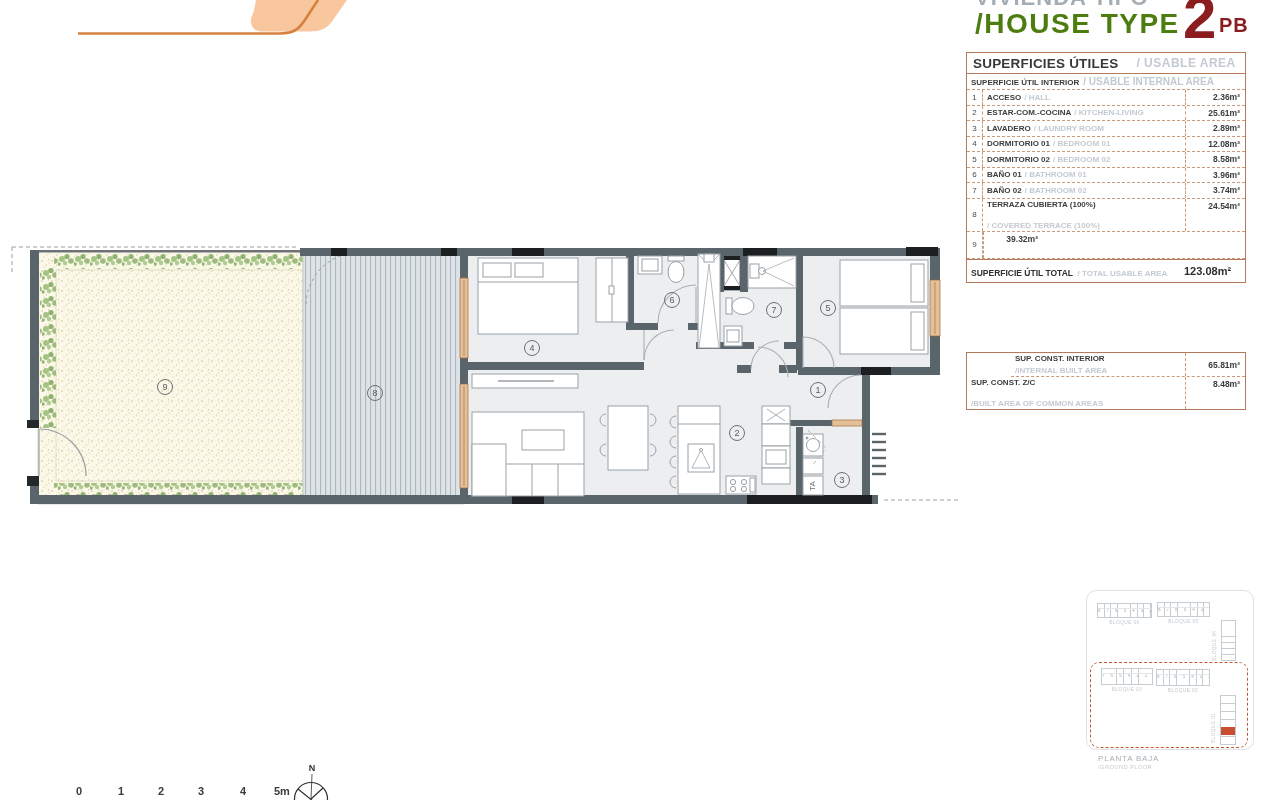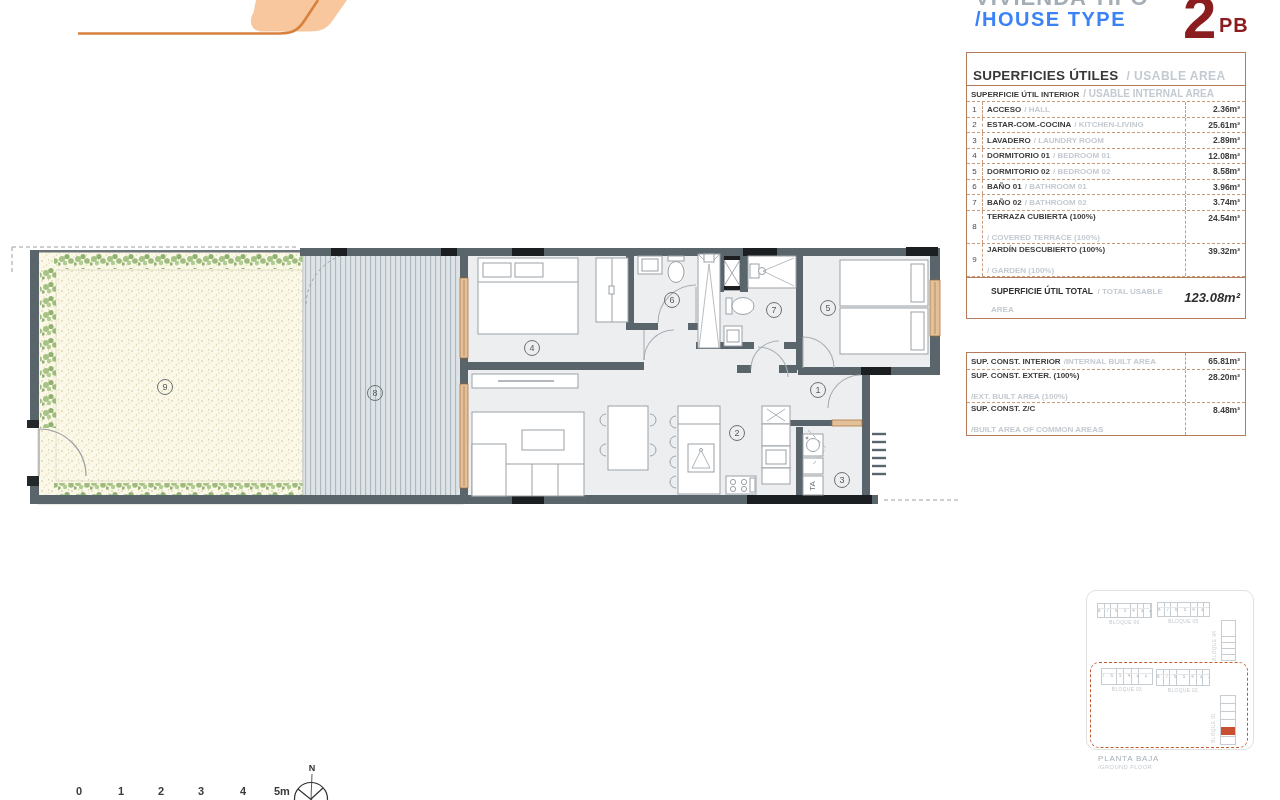--- a/index.html
+++ b/index.html
@@ -1,48 +1,48 @@
 <!DOCTYPE html>
 <html><head>
 <meta charset="utf-8">
 <style>
   html,body{margin:0;padding:0;background:#fff;}
   .page{position:relative;width:1280px;height:800px;background:#fff;overflow:hidden;
         font-family:"Liberation Sans",sans-serif;}
   
   .hdr{position:absolute;left:975px;top:-14px;line-height:1.05;}
   .hdr-l1{font-size:22px;font-weight:bold;color:#A4ACB4;letter-spacing:1px;}
-  .hdr-l2{font-size:20px;font-weight:bold;color:#3b82f6;letter-spacing:1.5px;}
+  .hdr-l2{font-size:28px;font-weight:bold;color:#4d7c0f;letter-spacing:1.5px;}
   .badge{position:absolute;left:1183px;top:-12px;color:#8C1D1E;}
   .badge-num{font-size:60px;font-weight:bold;line-height:1;}
   .badge-sfx{position:absolute;left:36px;top:26px;font-size:20px;font-weight:bold;letter-spacing:1px;}
   
   .tbl{position:absolute;width:280px;border:1.5px solid #B5795B;background:#fff;box-sizing:border-box;}
-  .tbl-title{display:flex;align-items:flex-end;gap:8px;padding:3px 6px 2px 6px;border-bottom:1.5px solid #B5795B;margin-top:12px;}
+  .tbl-title{display:flex;align-items:flex-start;gap:18px;padding:3px 6px 2px 6px;border-bottom:1.5px solid #B5795B;}
   .tt-es{font-size:13.5px;font-weight:bold;color:#383838;letter-spacing:.2px;white-space:nowrap;}
   .tt-en{font-size:12px;font-weight:bold;color:#C3CAD1;letter-spacing:.5px;white-space:nowrap;}
   .subhead{display:flex;align-items:baseline;gap:4px;padding:2px 4px;border-bottom:1px dashed #CA9B7B;}
   .sh-es{font-size:8px;font-weight:bold;color:#3C3C3C;}
   .sh-en{font-size:10px;font-weight:bold;color:#C3CAD1;}
   .row{display:flex;align-items:stretch;border-bottom:1px dashed #CA9B7B;min-height:14.5px;}
   .row:last-of-type{border-bottom:none;}
   .c-num{width:15px;display:flex;align-items:center;justify-content:center;
          font-size:8px;color:#4a4a4a;border-right:1px dashed #CA9B7B;}
   .c-name{flex:1;display:flex;align-items:center;padding:1px 4px;font-size:8px;gap:3px;flex-wrap:wrap;}
   .c-name .es{font-weight:bold;color:#3C3C3C;}
   .c-name .en{font-weight:bold;color:#C3CAD1;}
   .c-name.stack{flex-direction:column;align-items:flex-start;justify-content:center;gap:12px;}
   .c-val{width:54px;display:flex;align-items:center;justify-content:flex-end;padding-right:5px;
          font-size:8.5px;font-weight:bold;color:#3C3C3C;border-left:1px dashed #CA9B7B;}
   .c-val.top{align-items:flex-start;padding-top:2px;}
   .trow{display:flex;align-items:center;border-top:1.5px solid #B5795B;padding:2px 0;}
-  .trow .t-left{flex:1;padding:0 4px;margin-left:20px;}
+  .trow .t-left{flex:1;padding:0 4px;}
   .t-es{font-size:8.5px;font-weight:bold;color:#2f2f2f;}
   .t-en{font-size:8px;font-weight:bold;color:#C3CAD1;}
-  .t-val{width:56px;text-align:right;padding-right:5px;font-size:13px;font-weight:bold;color:#2f2f2f;font-style:italic;}
+  .t-val{width:56px;padding-right:5px;font-size:11px;font-weight:bold;color:#2f2f2f;}
   .trow.start{align-items:flex-start;}
   
   .map{position:absolute;left:1080px;top:588px;width:192px;height:212px;}
   .map-outline{position:absolute;left:6px;top:2px;width:166px;height:158px;border:1px solid #DDE2E5;border-radius:10px;}
   .strip{position:absolute;background:#fff;border:1px solid #C6CDD2;box-sizing:border-box;
          background-image:repeating-linear-gradient(90deg,transparent 0 5.8px,#C6CDD2 5.8px 6.6px);}
   .strip::after{content:'';position:absolute;left:0;right:0;top:3.5px;border-top:1px solid #E4E8EA;}
   .strip.v{background-image:repeating-linear-gradient(0deg,transparent 0 7.3px,#C6CDD2 7.3px 8.2px);}
   .strip.v7{background-image:repeating-linear-gradient(0deg,transparent 0 5.1px,#C6CDD2 5.1px 5.9px);}
   .strip.c7{background-image:repeating-linear-gradient(90deg,transparent 0 6.5px,#C6CDD2 6.5px 7.4px);}
@@ -149,47 +149,36 @@
     <div class="row" style="min-height:26px;">
       <div class="c-num">8</div>
       <div class="c-name stack">
           <span class="es">TERRAZA CUBIERTA (100%)</span>
           <span class="en">/ COVERED TERRACE (100%)</span>
         </div>
       <div class="c-val top">24.54m²</div>
     </div>
     <div class="row" style="min-height:26px;">
       <div class="c-num">9</div>
-      <div class="c-name stack">
-          <span class="es">JARDÍN DESCUBIERTO (100%)</span>
-          <span class="en">/ GARDEN (100%)</span>
-        </div>
       <div class="c-val top">39.32m²</div>
     </div>
     <div class="trow">
       <div class="t-left"><span class="t-es">SUPERFICIE ÚTIL TOTAL</span>
         <span class="t-en">/ TOTAL USABLE AREA</span></div>
       <div class="t-val">123.08m²</div>
     </div>
   </div>
 
   <div class="tbl" style="left:966px;top:352px;">
-    <div class="row" style="min-height:16px;">
+    <div class="row" style="min-height:16px;margin-left:44px;">
       <div class="c-name">
           <span class="es">SUP. CONST. INTERIOR</span>
           <span class="en">/INTERNAL BUILT AREA</span>
         </div>
       <div class="c-val">65.81m²</div>
-    </div>
-    <div class="row" style="min-height:26px;">
-      <div class="c-name stack">
-          <span class="es">SUP. CONST. EXTER. (100%)</span>
-          <span class="en">/EXT. BUILT AREA (100%)</span>
-        </div>
-      <div class="c-val top">28.20m²</div>
     </div>
     <div class="row" style="min-height:26px;">
       <div class="c-name stack">
           <span class="es">SUP. CONST. Z/C</span>
           <span class="en">/BUILT AREA OF COMMON AREAS</span>
         </div>
       <div class="c-val top">8.48m²</div>
     </div>
   </div>
 

